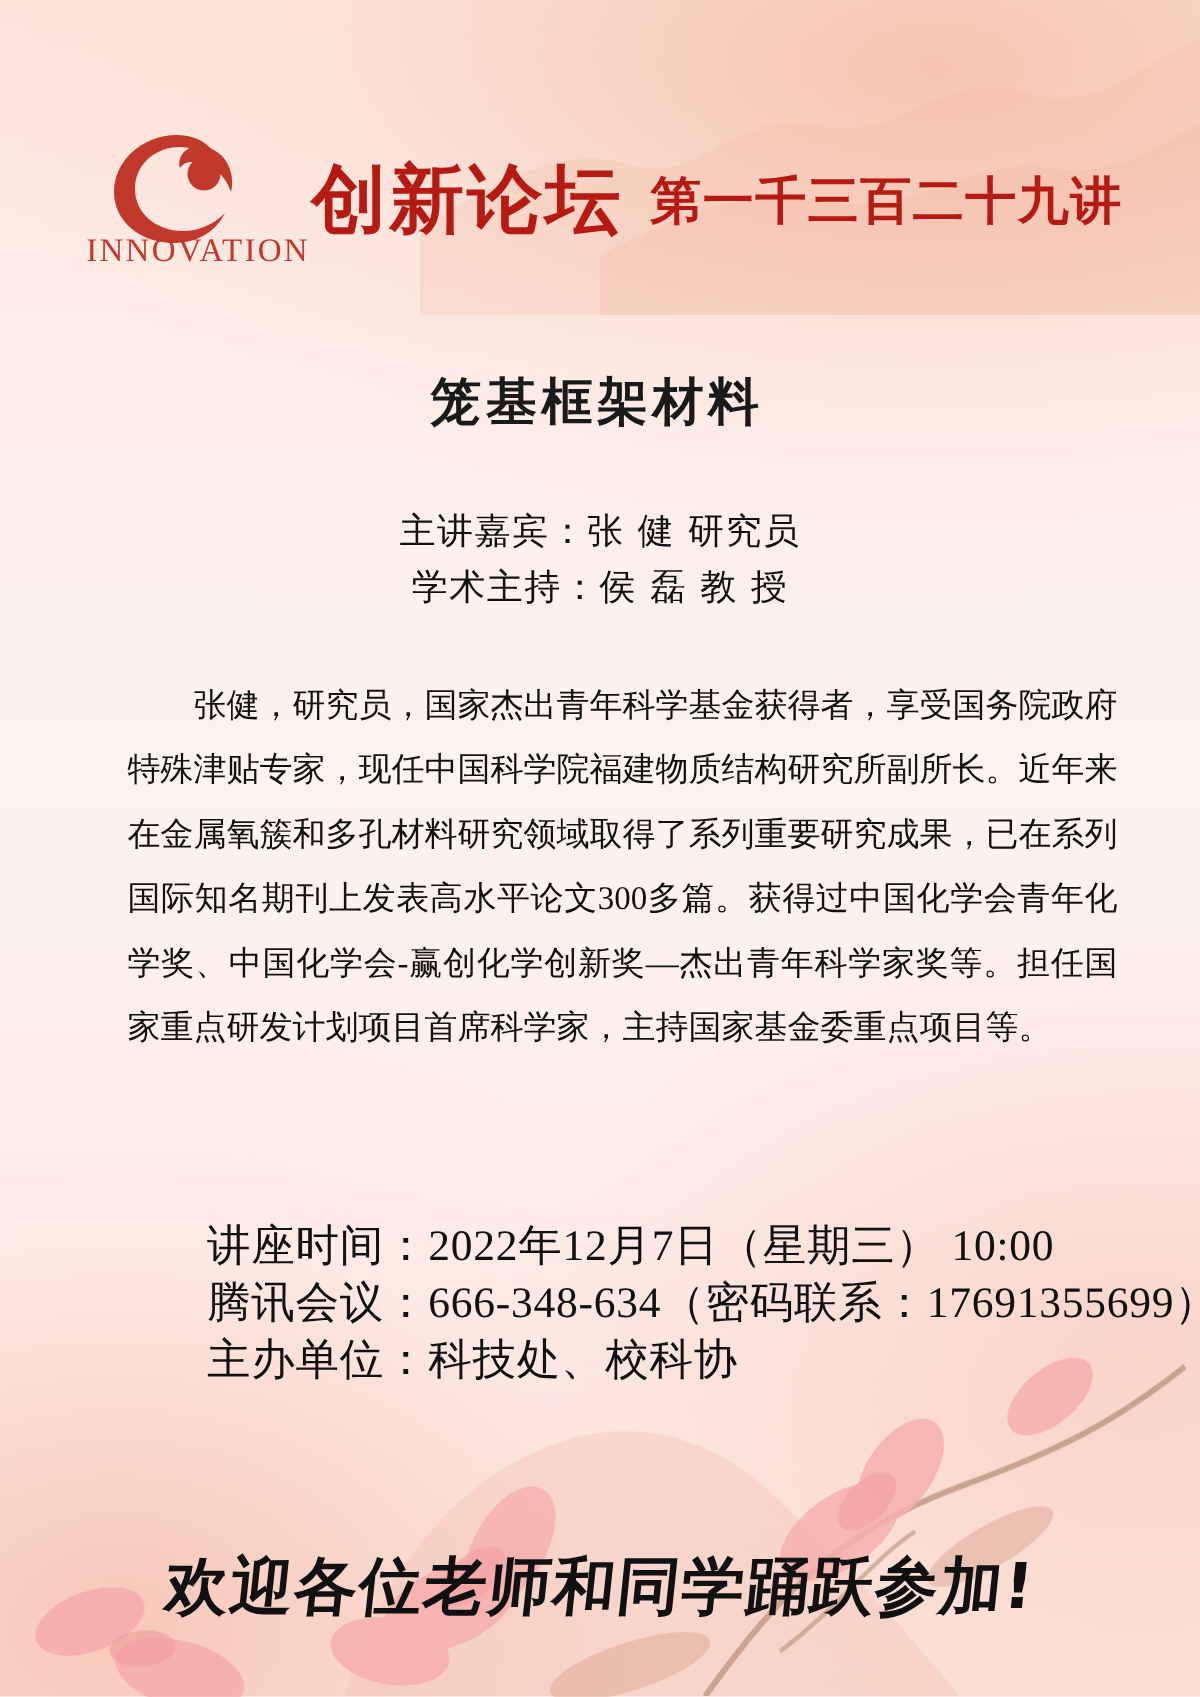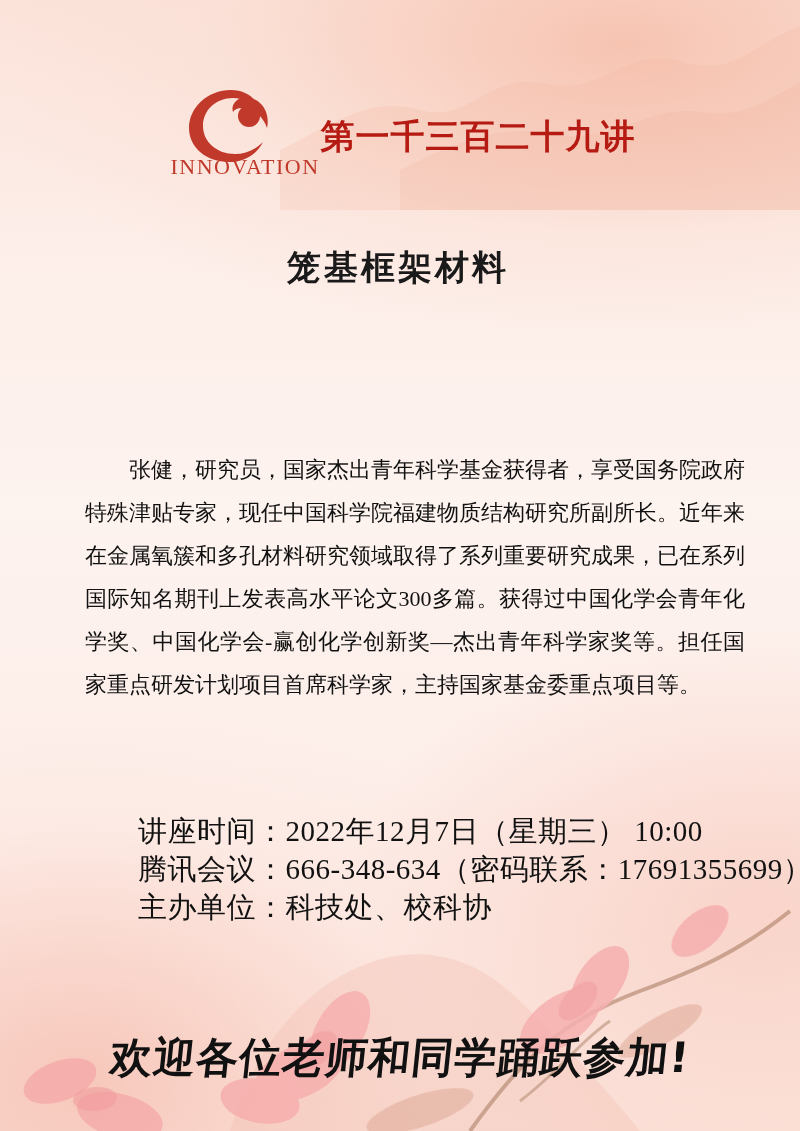--- a/index.html
+++ b/index.html
@@ -93,21 +93,21 @@
     font-family: "DejaVu Sans", "Liberation Sans", sans-serif;
     line-height: 1;
     margin-right: 18px;
     margin-top: -18px;
   }
   .title-session {
     font-size: 34px;
     font-weight: 700;
     color: #b51b12;
     letter-spacing: 1px;
-    font-family: Liberation Serif, serif;
+    font-family: Liberation Mono, monospace;
     line-height: 1;
     margin-top: -10px;
   }
 
   
   .lecture-title {
     position: absolute;
     top: 245px;
     width: 796px;
     text-align: center;
@@ -222,25 +222,30 @@
 
     <div class="header">
       <div class="logo-wrap">
         <svg class="logo-mark" viewBox="0 0 96 78">
           <path d="M48,4 C24,4 6,22 6,42 C6,62 24,76 46,76 C62,76 74,68 80,56 C72,64 62,68 52,68 C34,68 20,56 20,40 C20,24 33,12 50,12 C62,12 72,18 78,28 C76,14 64,4 48,4 Z" fill="#c0392b"></path>
           <path d="M58,22 C70,22 80,30 84,42 C86,34 84,24 78,18 C72,12 64,10 58,12 C52,14 48,20 50,26 C52,23 55,22 58,22 Z" fill="#c0392b"></path>
           <ellipse cx="66" cy="30" rx="11" ry="11" fill="#c0392b"></ellipse>
         </svg>
         <div class="logo-text">INNOVATION</div>
       </div>
+      <div class="title-main">创新论坛</div>
       <div class="title-session">第一千三百二十九讲</div>
     </div>
 
     <div class="lecture-title">笼基框架材料</div>
 
+    <div class="speakers">
+      <div>主讲嘉宾：张 健 研究员</div>
+      <div>学术主持：侯 磊 教   授</div>
+    </div>
 
     <div class="bio">张健，研究员，国家杰出青年科学基金获得者，享受国务院政府特殊津贴专家，现任中国科学院福建物质结构研究所副所长。近年来在金属氧簇和多孔材料研究领域取得了系列重要研究成果，已在系列国际知名期刊上发表高水平论文300多篇。获得过中国化学会青年化学奖、中国化学会-赢创化学创新奖—杰出青年科学家奖等。担任国家重点研发计划项目首席科学家，主持国家基金委重点项目等。</div>
 
     <div class="info">
       <div class="info-line">讲座时间：2022年12月7日（星期三） 10:00</div>
       <div class="info-line">腾讯会议：666-348-634（密码联系：17691355699）</div>
       <div class="info-line">主办单位：科技处、校科协</div>
     </div>
 
     <div class="welcome">欢迎各位老师和同学踊跃参加!</div>

